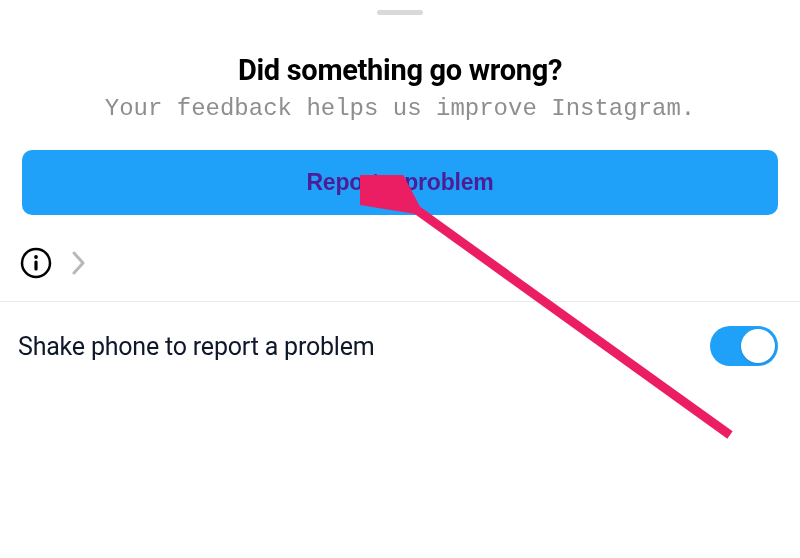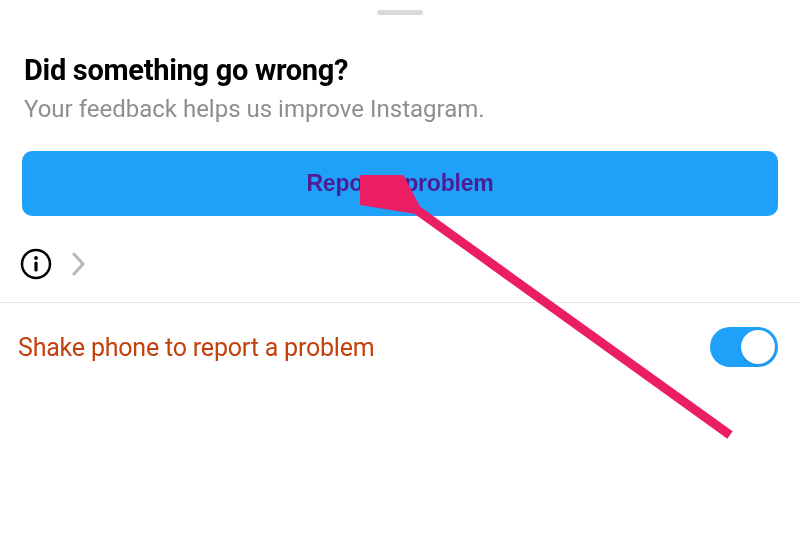--- a/index.html
+++ b/index.html
@@ -16,33 +16,35 @@
       overflow: hidden;
     }
     .drag-handle {
       width: 46px;
       height: 5px;
       background: #d9d9d9;
       border-radius: 3px;
       margin: 10px auto 0;
     }
     .header-section {
+      text-align: center;
       padding: 38px 24px 10px;
     }
     .title {
       font-size: 29px;
       font-weight: 700;
       color: #000000;
       letter-spacing: -0.3px;
     }
     .subtitle {
       font-size: 24px;
       color: #8e8e8e;
       margin-top: 8px;
       font-weight: 400;
+      font-family: Liberation Mono, monospace;
     }
     .button-container {
       padding: 18px 22px 10px;
     }
     .primary-button {
       width: 100%;
       background: #1fa1f9;
       color: #4c1d95;
       border: none;
       border-radius: 10px;
@@ -84,21 +86,21 @@
     .toggle-section {
       display: flex;
       align-items: center;
       padding: 24px 22px 24px 18px;
     }
     .toggle-text-wrap {
       flex: 1;
     }
     .toggle-title {
       font-size: 25px;
-      color: #c2410c;
+      color: #0f172a;
       font-weight: 400;
       letter-spacing: -0.2px;
     }
     .toggle-sub {
       font-size: 19px;
       color: #8e8e8e;
       margin-top: 2px;
       font-weight: 400;
     }
     .switch {

